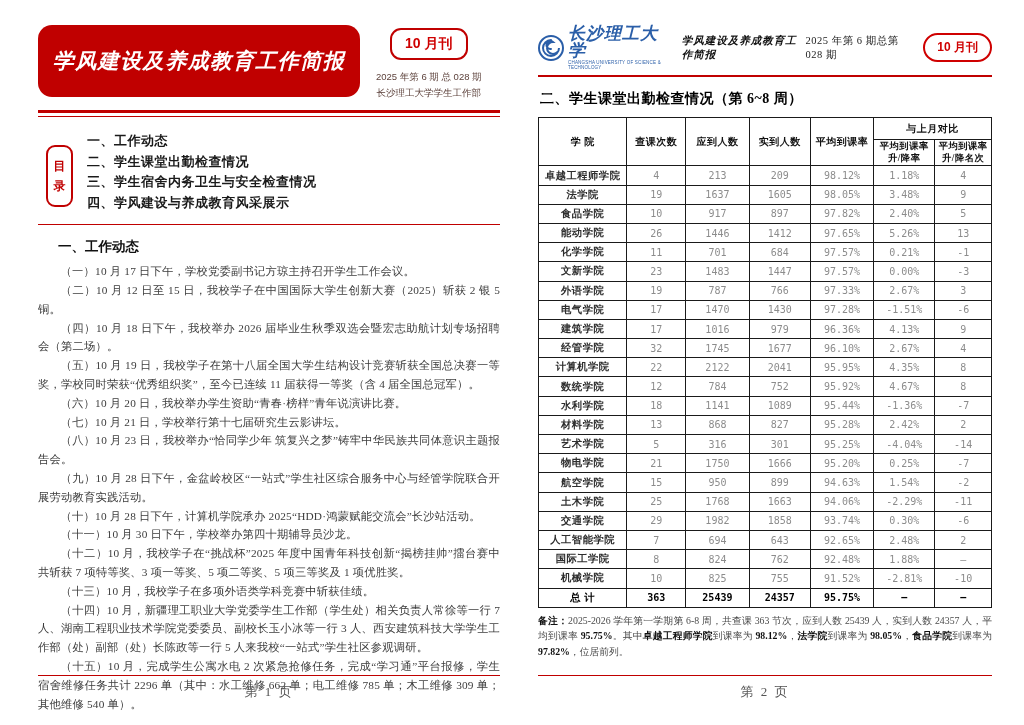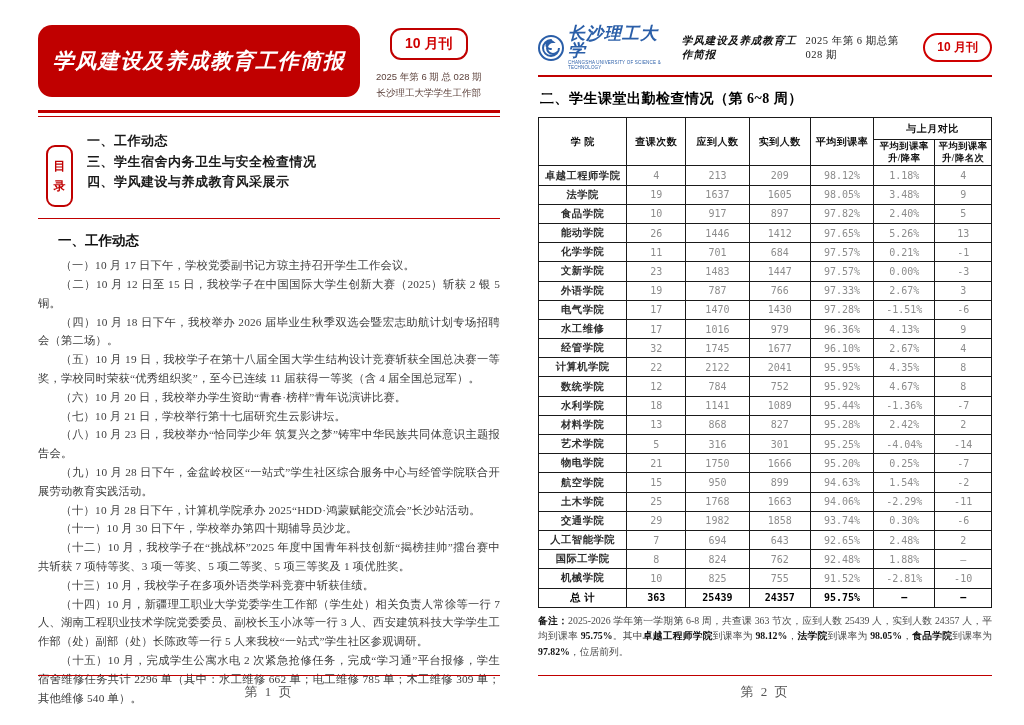--- a/index.html
+++ b/index.html
@@ -88,20 +88,21 @@
   <div class="dbl-line"></div>
 
   <div class="toc-row">
     <div class="toc-box">
       <span>目</span>
       <span>录</span>
     </div>
     <div class="toc-list">
 
     <p>一、工作动态</p>
+        <p>二、学生课堂出勤检查情况</p>
         <p>三、学生宿舍内务卫生与安全检查情况</p>
         <p>四、学风建设与养成教育风采展示</p>
       </div>
   </div>
   <div class="thin-line"></div>
 
   <h2 class="sec-title-left">一、工作动态</h2>
   <div class="paras">
 
   <p>（一）10 月 17 日下午，学校党委副书记方琼主持召开学生工作会议。</p>
@@ -246,21 +247,21 @@
           <td class="college">电气学院</td>
           <td>17</td>
           <td>1470</td>
           <td>1430</td>
           <td>97.28%</td>
           <td>-1.51%</td>
           <td>-6</td>
         </tr>
 
         <tr>
-          <td class="college">水工维修</td>
+          <td class="college">建筑学院</td>
           <td>17</td>
           <td>1016</td>
           <td>979</td>
           <td>96.36%</td>
           <td>4.13%</td>
           <td>9</td>
         </tr>
 
         <tr>
           <td class="college">经管学院</td>

